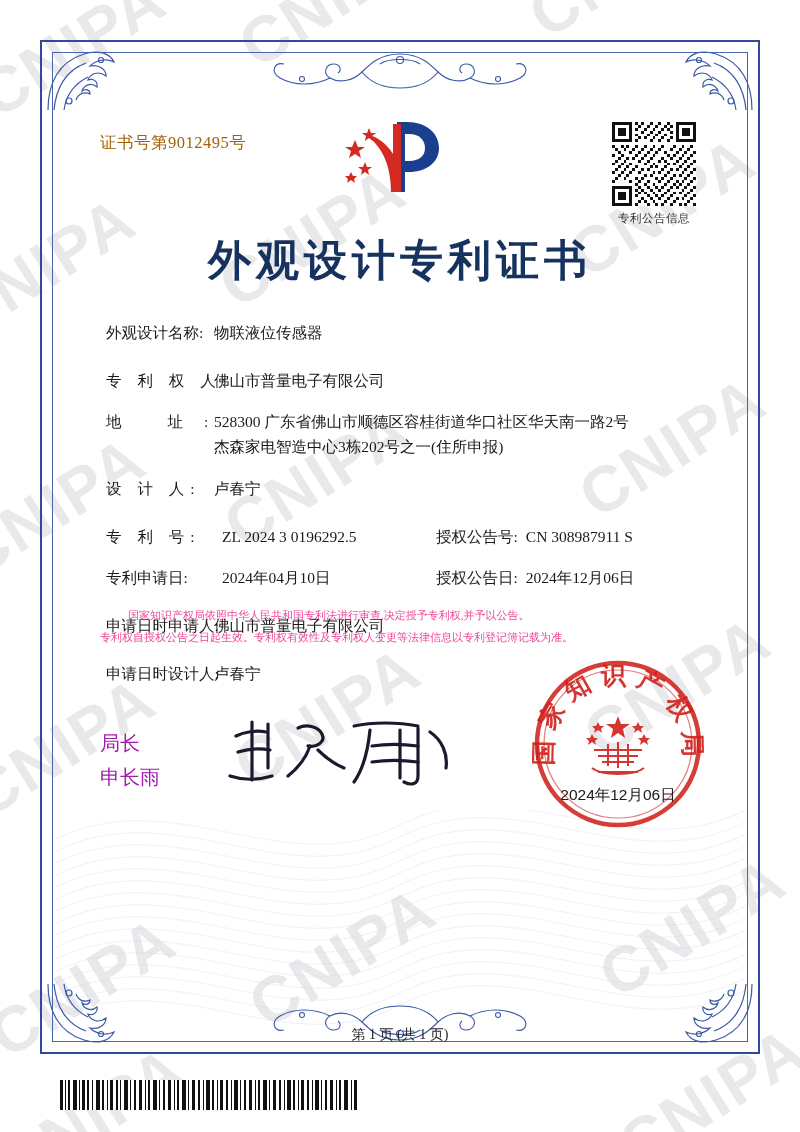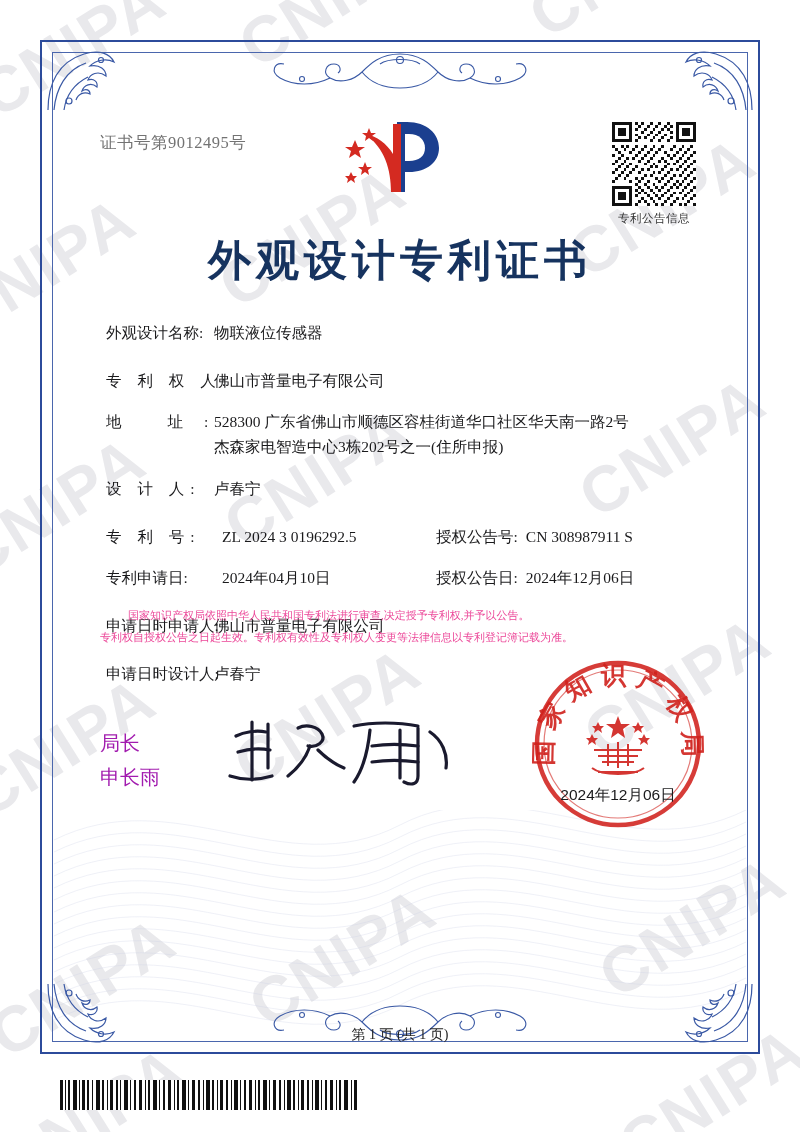--- a/index.html
+++ b/index.html
@@ -95,21 +95,21 @@
     right: 72px;
     bottom: 104px;
     z-index: 3;
   }
 
   .cert-no {
     position: absolute;
     left: 28px;
     top: 56px;
     font-size: 16.5px;
-    color: #737373;
+    color: #a16207;
     letter-spacing: 0.5px;
   }
 
   .logo {
     position: absolute;
     left: 50%;
     top: 38px;
     transform: translateX(-50%);
     width: 130px;
     height: 86px;

